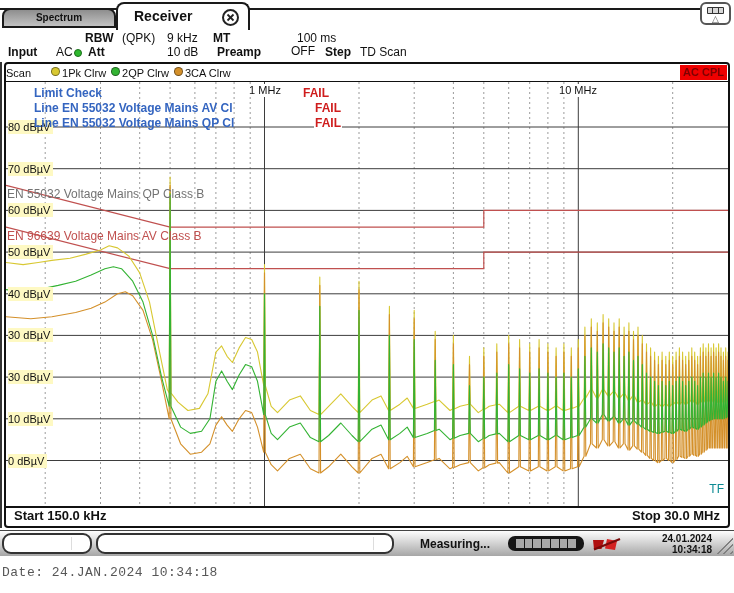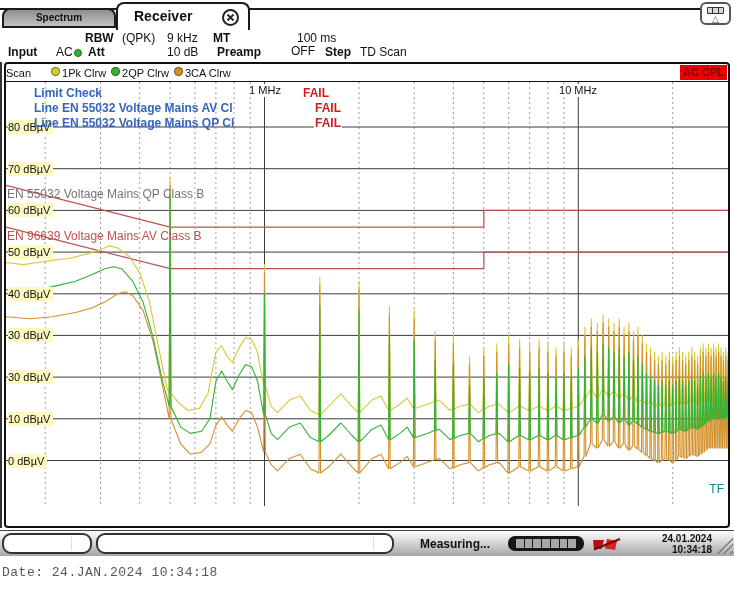--- a/index.html
+++ b/index.html
@@ -177,20 +177,24 @@
           <div class="lc-row" style="top: 19px;"><span class="lc-label">Line EN 55032 Voltage Mains AV Cl</span><span class="lc-fail" style="left: 280px;">FAIL</span></div>
           <div class="lc-row" style="top: 34px;"><span class="lc-label">Line EN 55032 Voltage Mains QP Cl</span><span class="lc-fail" style="left: 280px;">FAIL</span></div>
         </div>
       <div id="limit-names">
           <div class="lim-name" style="color: #737373; top: 105px;">EN 55032 Voltage Mains QP Class B</div>
           <div class="lim-name" style="color: rgb(192, 80, 79); top: 147px;">EN 96639 Voltage Mains AV Class B</div>
         </div>
       <div class="tf">TF</div>
     </div>
 
+    <div class="xaxis-row">
+      <span>Start 150.0 kHz</span>
+      <span>Stop 30.0 MHz</span>
+    </div>
   </div>
 
   <div class="status-bar">
     <div class="panel" style="left:2px;width:90px;">
         <span class="div"></span>
       </div>
     <div class="panel" style="left:96px;width:298px;">
         <span class="div"></span>
       </div>
     <span class="measuring">Measuring...</span>

